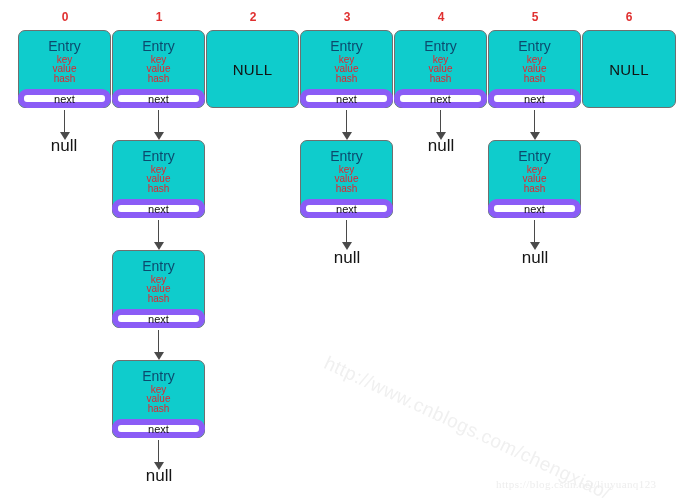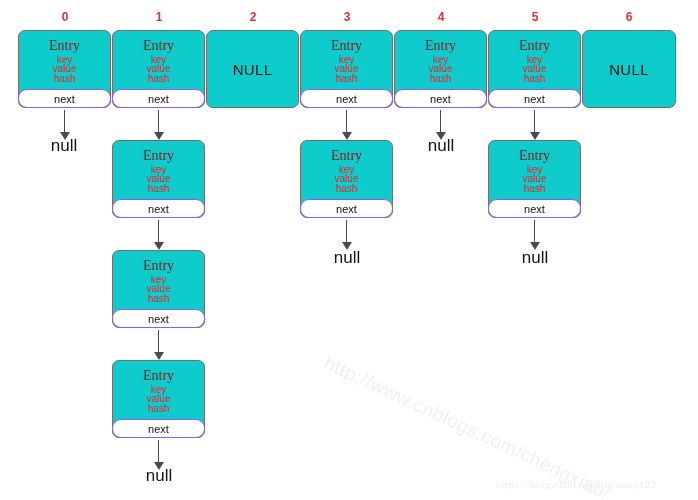--- a/index.html
+++ b/index.html
@@ -47,39 +47,38 @@
     left:0;right:0;top:0;
     bottom:19px;
     display:flex;
     flex-direction:column;
     align-items:center;
     justify-content:center;
     padding-top:2px;
   }
   .etitle{
     font-size:14px;
-    color:#7f1d1d;
+    color:#0c4a6e;
     line-height:16px;
     margin-bottom:1px;
-    font-family:Liberation Serif, serif;
   }
   .efield{
     font-size:10px;
     color:#e0262f;
     line-height:9.5px;
   }
 
   .nextbar{
     position:absolute;
     left:-1px;right:-1px;
     bottom:-1px;
     height:19px;
     box-sizing:border-box;
     background:#ffffff;
-    border:1px solid #8b5cf6;
+    border:6px solid #8b5cf6;
     border-radius:9px;
     display:flex;
     align-items:center;
     justify-content:center;
   }
   .nextbar span{
     font-size:11px;
     color:#101010;
   }
 

